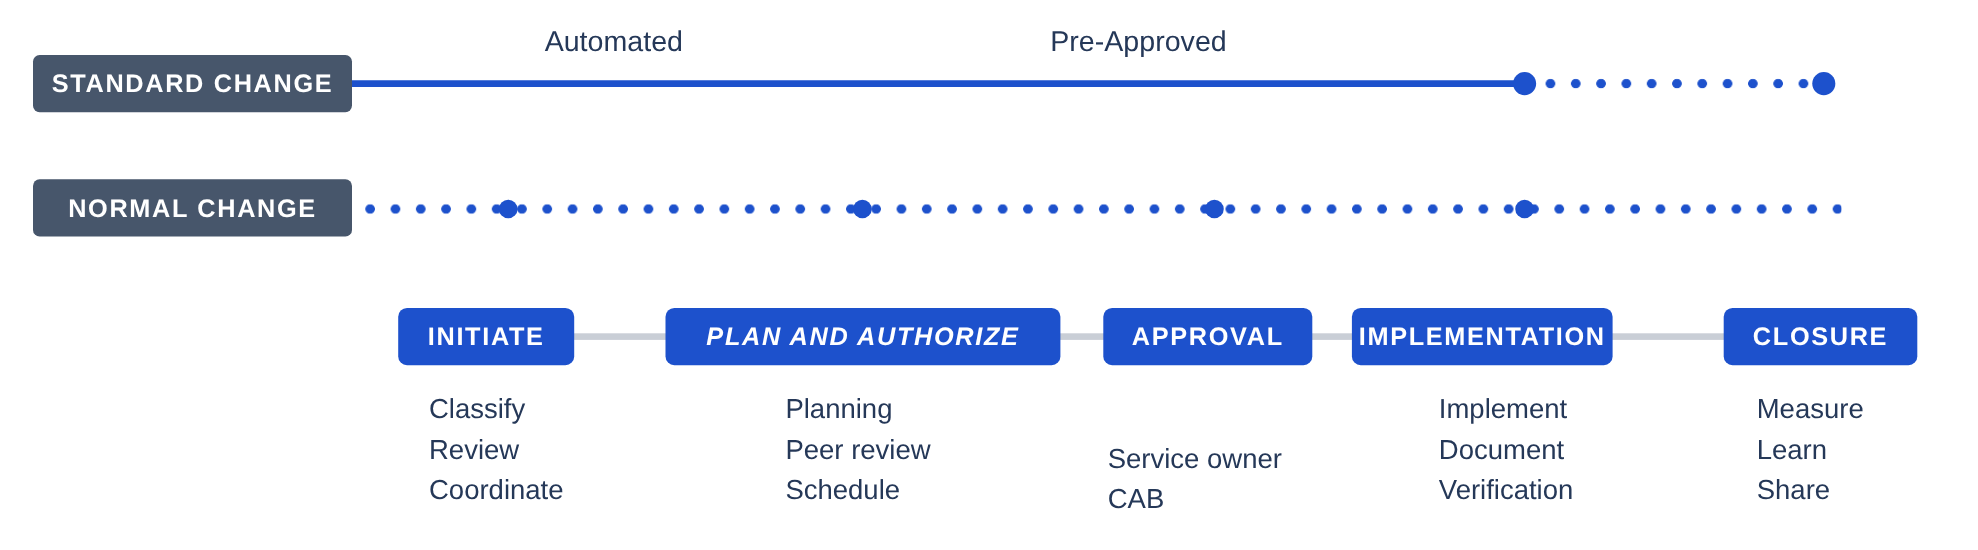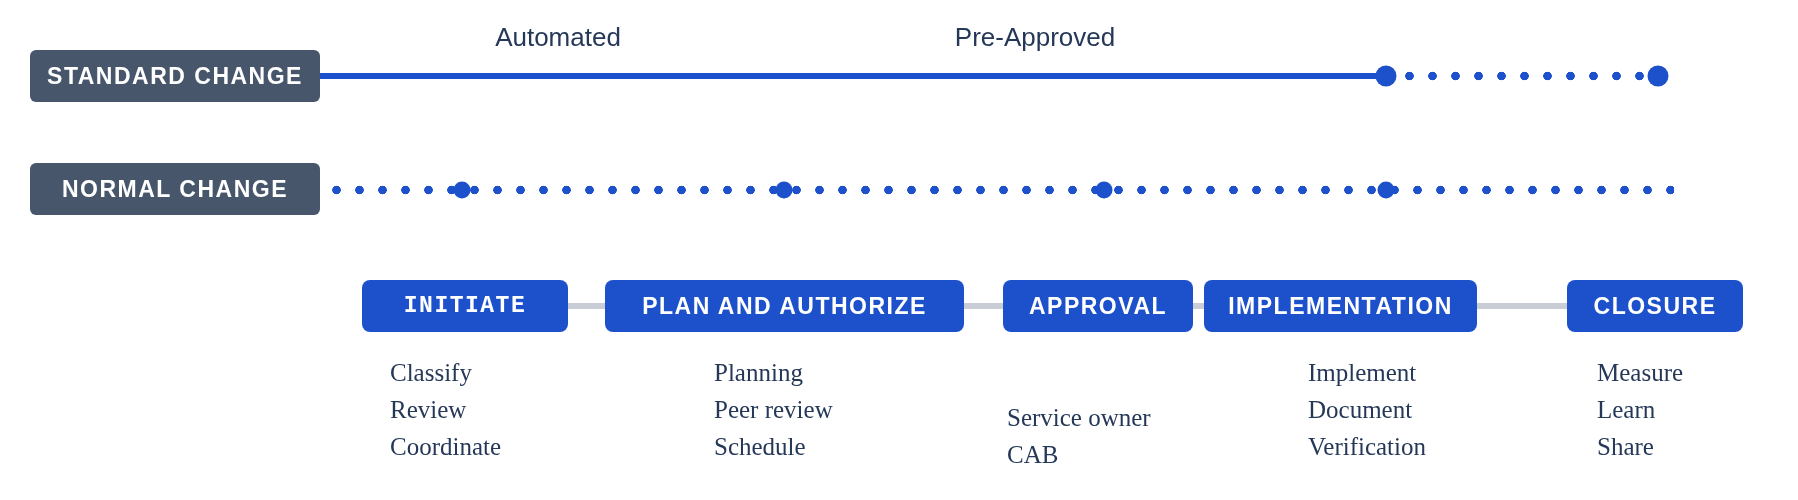--- a/index.html
+++ b/index.html
@@ -90,21 +90,20 @@
   .stage-list {
     position: absolute;
     top: 354px;
     color: var(--navy);
     font-size: 25px;
     font-weight: 500;
   }
   .stage-list .item {
     line-height: 37px;
     white-space: nowrap;
-    font-family: Liberation Serif, serif;
   }
 </style>
 </head>
 <body>
 
 <div class="canvas">
 
   <div class="annot" style="left:558px; top:22px;">Automated</div>
   <div class="annot" style="left:1035px; top:22px;">Pre-Approved</div>
 
@@ -116,24 +115,24 @@
 
   <div class="track-badge" style="top:163px;">NORMAL CHANGE</div>
   <div class="dotted-line" style="left:325px; top:185px; width:1349px;"></div>
   <div class="big-dot sz-md" style="left:462px; top:190px;"></div>
   <div class="big-dot sz-md" style="left:784px; top:190px;"></div>
   <div class="big-dot sz-md" style="left:1104px; top:190px;"></div>
   <div class="big-dot sz-md" style="left:1386px; top:190px;"></div>
 
   <div class="stage-connector" style="left:460px; width:1210px;"></div>
 
-  <div class="stage-badge" style="left:362px; width:206px;font-family:Liberation Mono, monospace;">INITIATE</div>
-  <div class="stage-badge" style="left:605px; width:359px;">PLAN AND AUTHORIZE</div>
+  <div class="stage-badge" style="left:362px; width:160px;">INITIATE</div>
+  <div class="stage-badge" style="left:605px; width:359px;font-style:italic;">PLAN AND AUTHORIZE</div>
   <div class="stage-badge" style="left:1003px; width:190px;">APPROVAL</div>
-  <div class="stage-badge" style="left:1204px; width:273px;">IMPLEMENTATION</div>
+  <div class="stage-badge" style="left:1229px; width:237px;">IMPLEMENTATION</div>
   <div class="stage-badge" style="left:1567px; width:176px;">CLOSURE</div>
 
   <div class="stage-list" style="left:390px;">
     <div class="item">Classify</div>
     <div class="item">Review</div>
     <div class="item">Coordinate</div>
   </div>
   <div class="stage-list" style="left:681px;margin-left:33px;">
     <div class="item">Planning</div>
     <div class="item">Peer review</div>

